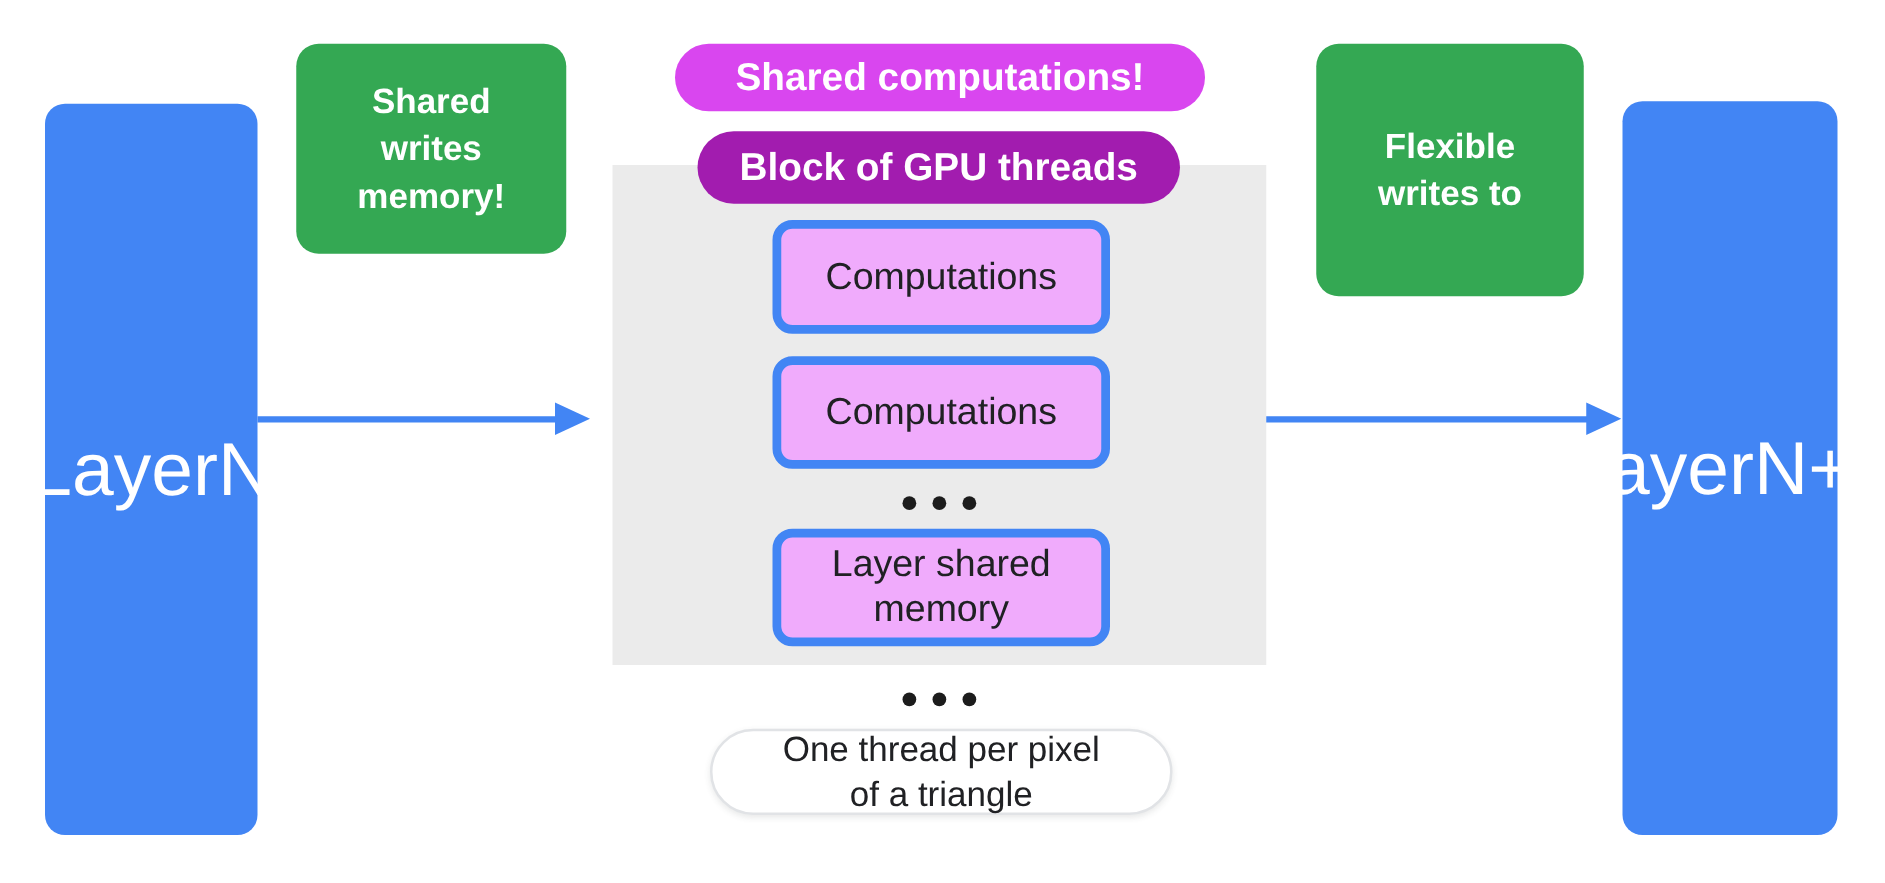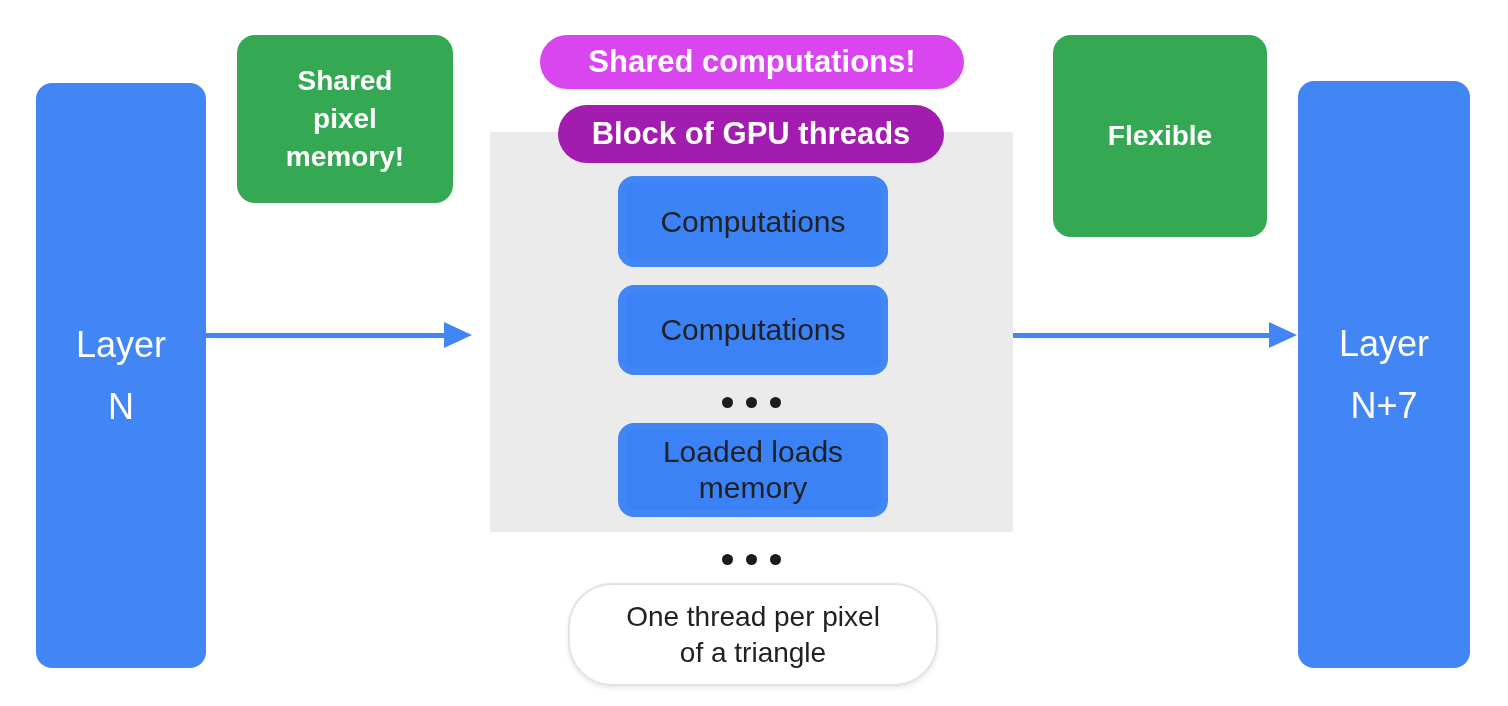--- a/index.html
+++ b/index.html
@@ -10,23 +10,23 @@
     font-family:"Liberation Sans", sans-serif;
     overflow:hidden;
   }
   .abs{position:absolute;box-sizing:border-box;}
 
   
   .layer-box{
     background:#4285F4;
     border-radius:16px;
     color:#ffffff;
-    display:flex;flex-direction:column;
+    display:flex;
     align-items:center;justify-content:center;
-    font-size:36px;line-height:62px;
+    font-size:60px;line-height:62px;
     text-align:center;
   }
   #layer-n{left:36px;top:83px;width:170px;height:585px;}
   #layer-n1{left:1298px;top:81px;width:172px;height:587px;}
 
   
   .callout{
     background:#34A853;
     border-radius:18px;
     color:#ffffff;
@@ -56,21 +56,21 @@
   }
 
   
   #gpu-block{
     left:490px;top:132px;width:523px;height:400px;
     background:#EBEBEB;z-index:1;
   }
 
   
   .thread-box{
-    background:#3b82f6;
+    background:#f0abfc;
     border:7px solid #4285F4;
     border-radius:16px;
     color:#202124;
     font-size:30px;line-height:36px;
     display:flex;align-items:center;justify-content:center;
     text-align:center;
     z-index:2;
     padding:0 18px;
   }
   #thread-box-1{left:618px;top:176px;width:270px;height:91px;}
@@ -78,21 +78,21 @@
   #thread-box-3{left:618px;top:423px;width:270px;height:94px;}
 
   
   .dots{display:flex;gap:13px;z-index:2;}
   .dot{width:11px;height:11px;border-radius:50%;background:#1C1C1C;}
   #dots-inner{left:722px;top:397px;}
   #dots-outer{left:722px;top:554px;}
 
   
   #note-pill{
-    left:568px;top:583px;width:370px;height:103px;
+    left:568px;top:583px;width:370px;height:69px;
     background:#ffffff;
     border:2px solid #E1E3E6;
     border-radius:44px;
     box-shadow:0 2px 5px rgba(60,64,67,0.12);
     color:#202124;
     font-size:28px;line-height:36px;
     display:flex;flex-direction:column;
     align-items:center;justify-content:center;
     text-align:center;
     z-index:2;
@@ -121,26 +121,27 @@
     <span>N</span>
   </div>
 
   <div class="abs layer-box" id="layer-n1">
     <span>Layer</span>
     <span>N+7</span>
   </div>
 
   <div class="abs callout" id="callout-left">
     <span>Shared</span>
-    <span>pixel</span>
+    <span>writes</span>
     <span>memory!</span>
   </div>
 
   <div class="abs callout" id="callout-right">
     <span>Flexible</span>
+    <span>writes to</span>
   </div>
 
   <div class="abs pill" id="pill-green">
     <span>Shared computations!</span>
   </div>
 
   <div class="abs pill" id="pill-blue">
     <span>Block of GPU threads</span>
   </div>
 
@@ -153,21 +154,21 @@
     <span>Computations</span>
   </div>
 
   <div class="abs dots" id="dots-inner">
     <span class="dot"></span>
     <span class="dot"></span>
     <span class="dot"></span>
   </div>
 
   <div class="abs thread-box" id="thread-box-3">
-    <span>Loaded loads memory</span>
+    <span>Layer shared memory</span>
   </div>
 
   <div class="abs dots" id="dots-outer">
     <span class="dot"></span>
     <span class="dot"></span>
     <span class="dot"></span>
   </div>
 
   <div class="abs" id="note-pill">
     <span>One thread per pixel</span>

